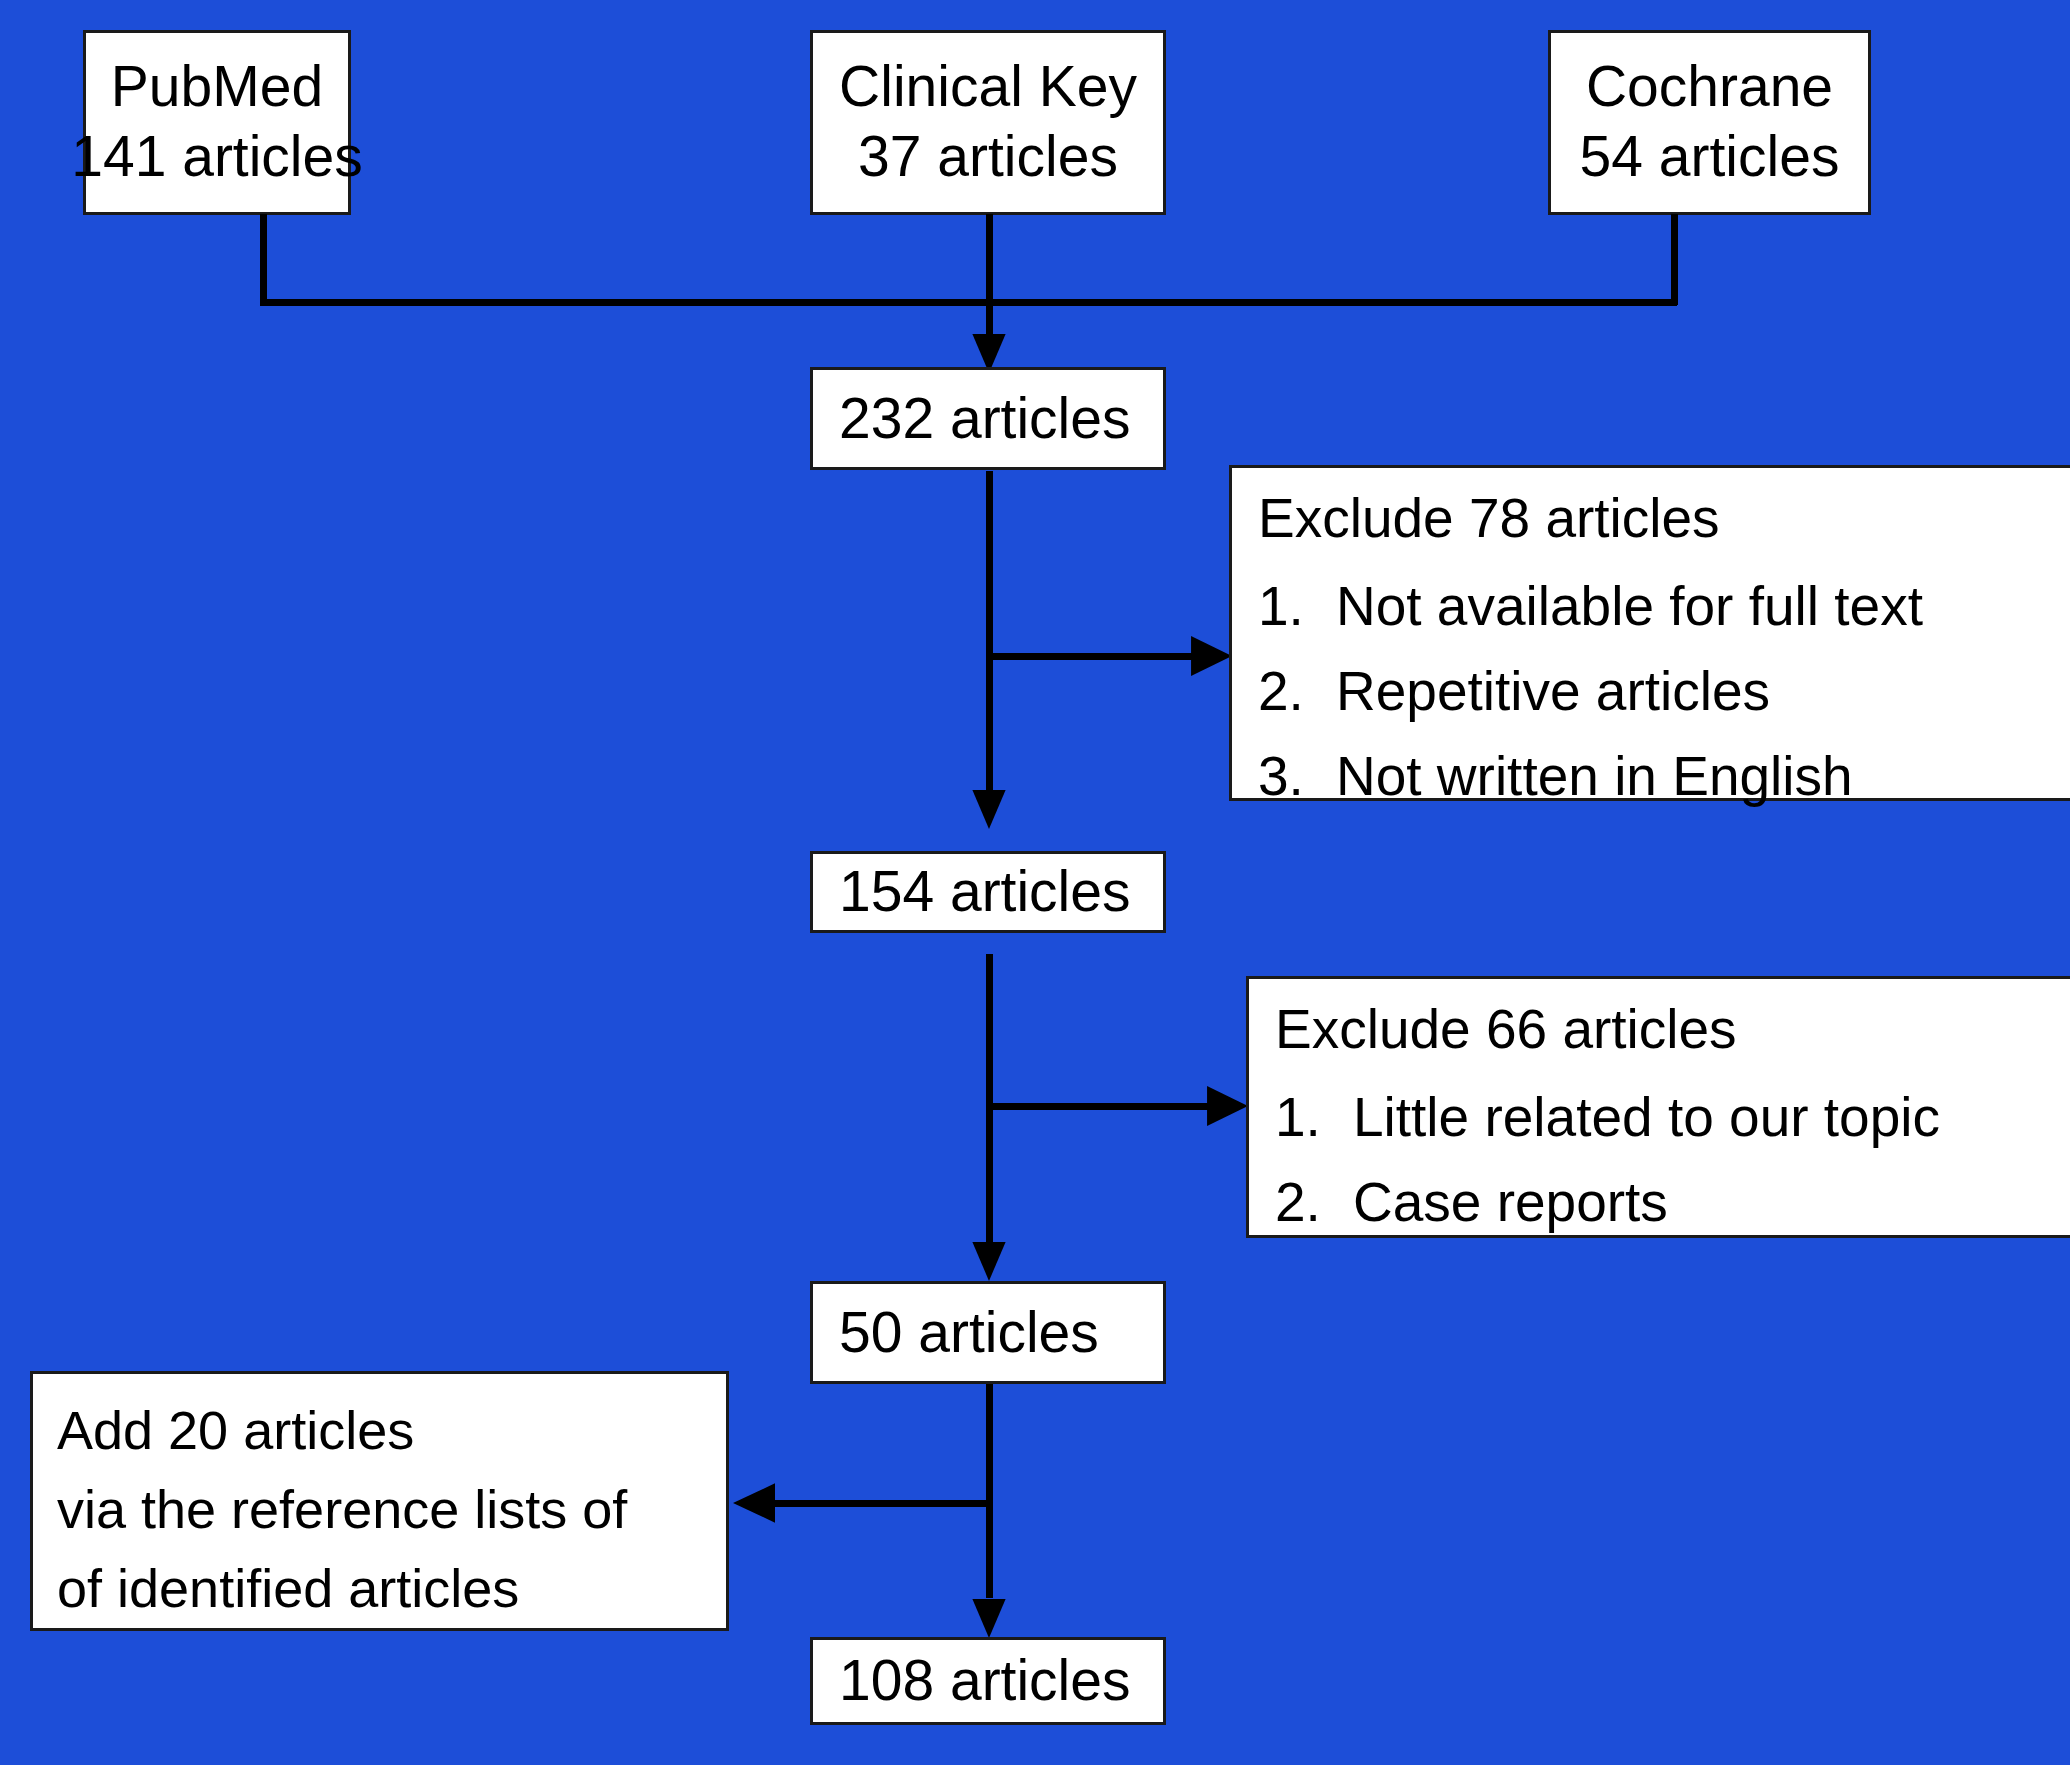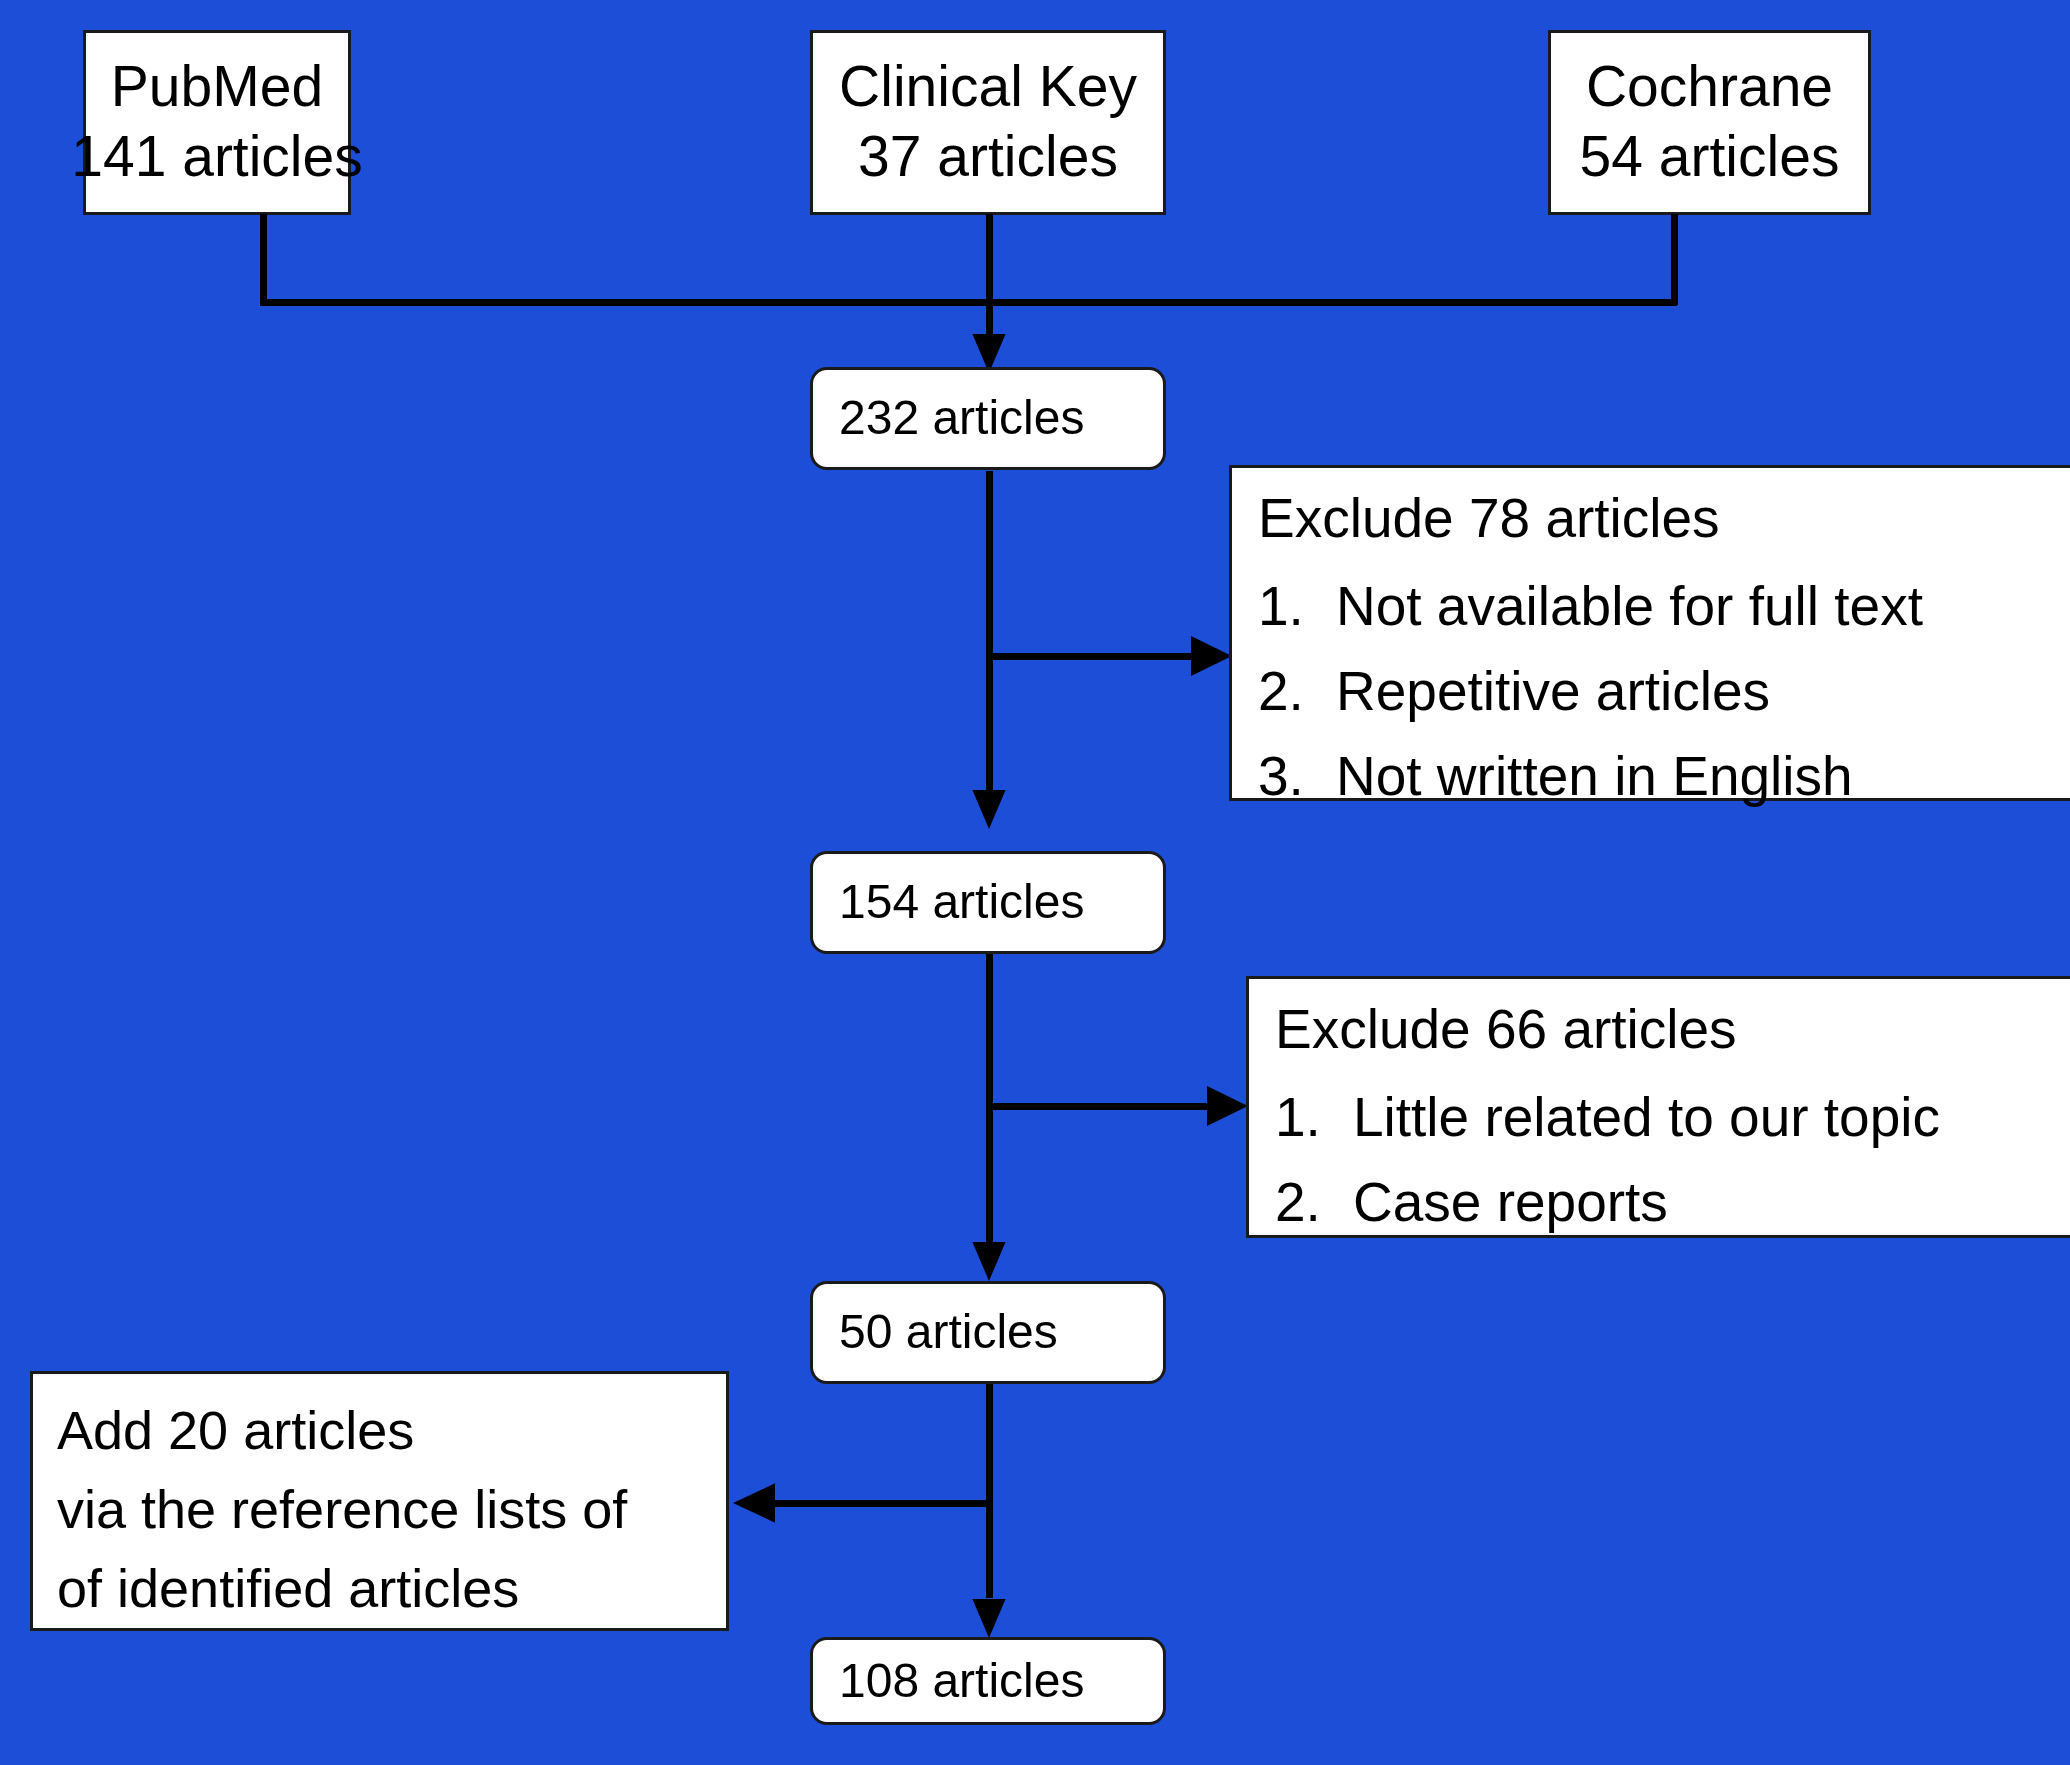--- a/index.html
+++ b/index.html
@@ -38,26 +38,25 @@
   
   .src {
     font-size: 57px;
   }
   #node-pubmed  { left: 83px;   top: 29.5px;  width: 268px; height: 185px; }
   #node-clinical{ left: 810px;  top: 29.5px;  width: 356px; height: 185px; }
   #node-cochrane{ left: 1512px; top: 29.5px;  width: 323px; height: 185px; margin-left: 36px; }
 
   
   .count {
-    font-size: 48px;
+    font-size: 57px;
     padding-left: 26px;
-    border-radius: 17px;
   }
   #node-232 { left: 810px; top: 367px;  width: 356px; height: 103px; }
-  #node-154 { left: 810px; top: 851px;  width: 356px; height: 103px; }
+  #node-154 { left: 810px; top: 851px;  width: 356px; height: 82px; }
   #node-88  { left: 810px; top: 1281px; width: 356px; height: 103px; }
   #node-108 { left: 810px; top: 1637px; width: 356px; height: 88px; }
 
   
   .exclude {
     font-size: 55px;
     padding: 16.6px 0 16.6px 26px;
     justify-content: flex-start;
   }
   #node-exclude-78 { left: 1229px; top: 465px;  width: 844px; height: 336px; }

